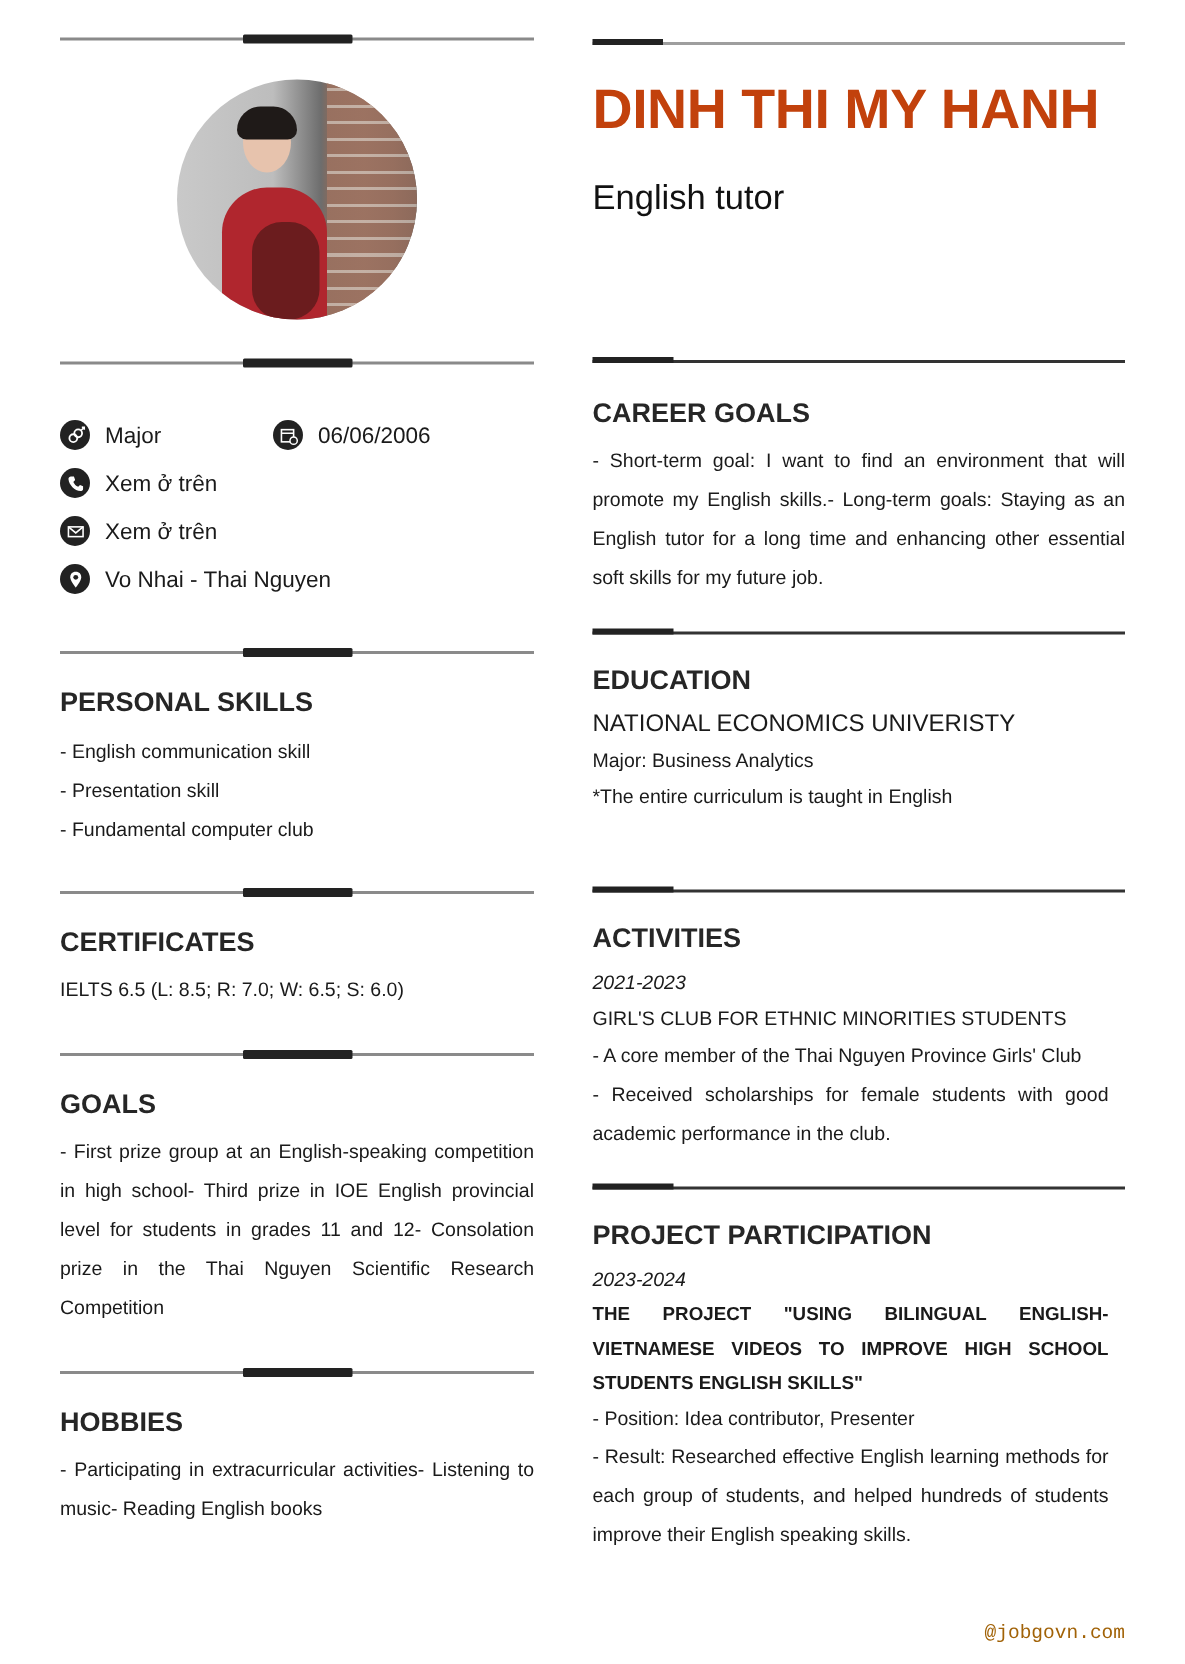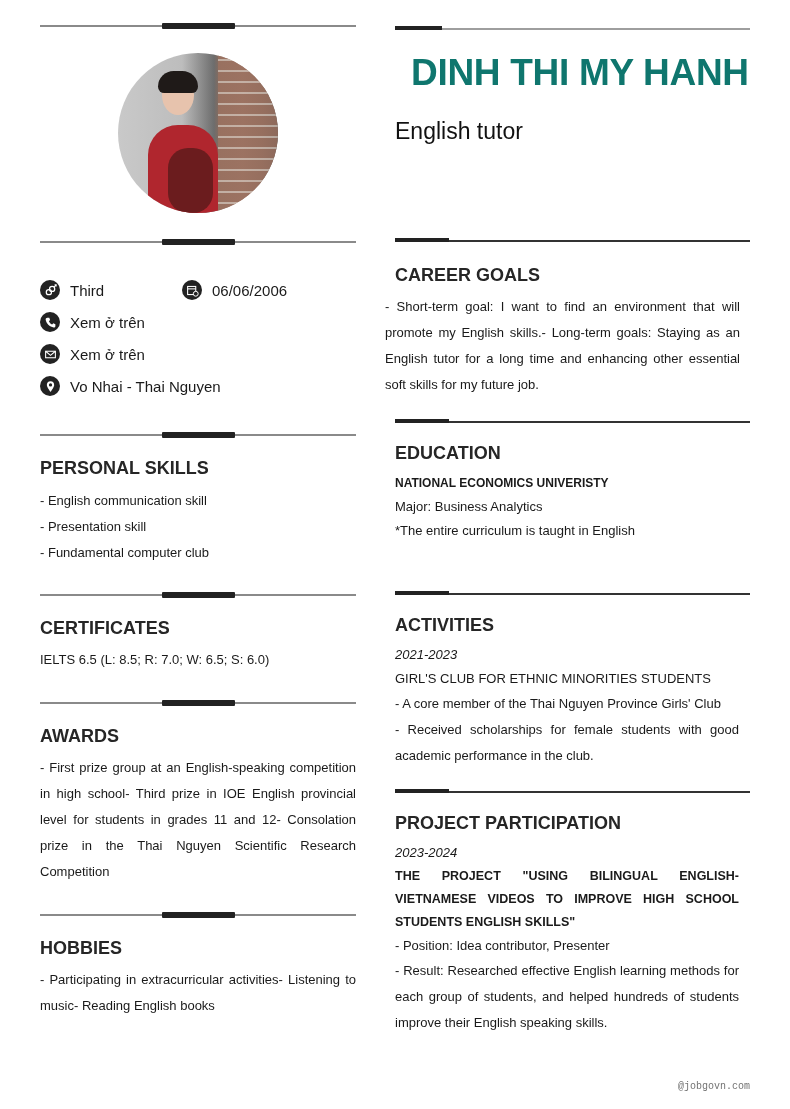--- a/index.html
+++ b/index.html
@@ -14,37 +14,37 @@
   .rdiv .thin { position:absolute; left:0; right:0; top:2px; height:2px; background:#333; }
   .rdiv .thin.light { background:#9e9e9e; }
   .rdiv .thick { position:absolute; left:0; width:54px; top:0; height:4px; background:#222; }
   .rdiv .thick.top { width:47px; }
 
   .sec-title { position:absolute; font-weight:bold; font-size:18px; color:#262626; letter-spacing:0; }
   .body-text { font-size:13px; line-height:26px; color:#1a1a1a; }
   .justify { text-align:justify; }
   .italic { font-style:italic; }
 
-  .name { left:395px; top:52px; font-size:37px; font-weight:bold; color:#0f766e; letter-spacing:-0.3px;margin-left:16px; }
+  .name { left:395px; top:52px; font-size:37px; font-weight:bold; color:#c2410c; letter-spacing:-0.3px; }
   .role { left:395px; top:118px; font-size:23px; color:#111; }
 
   .photo { left:118px; top:53px; width:160px; height:160px; border-radius:50%; overflow:hidden;
            background: linear-gradient(90deg, #c9c9c9 0%, #bdbdbd 40%, #6d6d6d 60%, #8b6a5a 64%, #a17565 78%, #7b5d51 90%, #3a3a3a 100%); }
   .photo .wall { position:absolute; left:100px; top:0; width:60px; height:160px;
       background: repeating-linear-gradient(0deg, #9b7261 0 9px, #cbbbb0 9px 11px); opacity:0.85; }
   .photo .person-dress { position:absolute; left:30px; top:72px; width:70px; height:95px; background:#b0262e; border-radius:30px 30px 0 0; }
   .photo .bouquet { position:absolute; left:50px; top:95px; width:45px; height:65px; background:#6b1c1e; border-radius:20px; }
   .photo .head { position:absolute; left:44px; top:22px; width:32px; height:40px; background:#e7c3ad; border-radius:50%; }
   .photo .hair { position:absolute; left:40px; top:18px; width:40px; height:22px; background:#1f1a18; border-radius:20px 20px 8px 8px; }
 
   .info-row { position:absolute; display:flex; align-items:center; font-size:15px; color:#1a1a1a; }
   .info-icon { width:20px; height:20px; border-radius:50%; background:#222; display:inline-flex; align-items:center; justify-content:center; margin-right:10px; }
   .info-icon svg { width:13px; height:13px; }
 
-  .footer { right:40px; top:1081px; font-family:"Liberation Mono", monospace; font-size:10px; color:#737373; }
+  .footer { right:40px; top:1081px; font-family:"Liberation Mono", monospace; font-size:13px; color:#a16207; }
 </style>
 </head>
 <body>
 
 <div class="ldiv" style="top:22px;">
     <div class="thin"></div>
     <div class="thick"></div>
   </div>
 
 <div class="abs photo">
@@ -61,21 +61,21 @@
   </div>
 
 <div class="info-row" style="left:40px; top:280px;">
   <span class="info-icon">
     <svg viewBox="0 0 16 16">
         <circle cx="6" cy="10" r="3.2" fill="none" stroke="#fff" stroke-width="1.5"></circle>
         <circle cx="10" cy="6" r="3.2" fill="none" stroke="#fff" stroke-width="1.5"></circle>
         <path d="M12.5 3.5 L15 1 M13 1 H15 V3" stroke="#fff" stroke-width="1.3" fill="none"></path>
       </svg>
   </span>
-  <span>Third</span>
+  <span>Major</span>
 </div>
 <div class="info-row" style="left:182px; top:280px;justify-content:center;">
   <span class="info-icon">
     <svg viewBox="0 0 16 16">
         <rect x="2" y="3" width="10" height="10" fill="none" stroke="#fff" stroke-width="1.3"></rect>
         <line x1="2" y1="6" x2="12" y2="6" stroke="#fff" stroke-width="1.3"></line>
         <circle cx="12" cy="12" r="3" fill="#222" stroke="#fff" stroke-width="1.2"></circle>
       </svg>
   </span>
   <span>06/06/2006</span>
@@ -122,21 +122,21 @@
     <div class="thin"></div>
     <div class="thick"></div>
   </div>
 <div class="sec-title" style="left:40px; top:618px;">CERTIFICATES</div>
 <div class="abs body-text" style="left:40px; top:647px; width:316px;">IELTS 6.5 (L: 8.5; R: 7.0; W: 6.5; S: 6.0)</div>
 
 <div class="ldiv" style="top:699px;">
     <div class="thin"></div>
     <div class="thick"></div>
   </div>
-<div class="sec-title" style="left:40px; top:726px;">AWARDS</div>
+<div class="sec-title" style="left:40px; top:726px;">GOALS</div>
 <div class="abs body-text justify" style="left:40px; top:755px; width:316px;">-   First prize group at an English-speaking competition in high school- Third prize in IOE English provincial level for students in grades 11 and 12- Consolation prize in the Thai Nguyen Scientific Research Competition</div>
 
 <div class="ldiv" style="top:911px;">
     <div class="thin"></div>
     <div class="thick"></div>
   </div>
 <div class="sec-title" style="left:40px; top:938px;">HOBBIES</div>
 <div class="abs body-text justify" style="left:40px; top:967px; width:316px;">- Participating in extracurricular activities- Listening to music- Reading English books</div>
 
 <div class="rdiv" style="top:26px;">
@@ -144,29 +144,29 @@
     <div class="thick top"></div>
   </div>
 <div class="abs name">DINH THI MY HANH</div>
 <div class="abs role">English tutor</div>
 
 <div class="rdiv" style="top:238px;">
     <div class="thin"></div>
     <div class="thick"></div>
   </div>
 <div class="sec-title" style="left:395px; top:265px;">CAREER GOALS</div>
-<div class="abs body-text justify" style="left:385px; top:294px; width:355px;">- Short-term goal: I want to find an environment that will promote my English skills.- Long-term goals: Staying as an English tutor for a long time and enhancing other essential soft skills for my future job.</div>
+<div class="abs body-text justify" style="left:395px; top:294px; width:355px;">- Short-term goal: I want to find an environment that will promote my English skills.- Long-term goals: Staying as an English tutor for a long time and enhancing other essential soft skills for my future job.</div>
 
 <div class="rdiv" style="top:419px;">
     <div class="thin"></div>
     <div class="thick"></div>
   </div>
 <div class="sec-title" style="left:395px; top:443px;">EDUCATION</div>
 <div class="abs body-text" style="left:395px; top:471px; width:355px; line-height:24px;">
-  <div style="font-weight:bold; font-size:12px;">NATIONAL ECONOMICS UNIVERISTY</div>
+  <div style="font-weight:normal; font-size:16px;">NATIONAL ECONOMICS UNIVERISTY</div>
   <div>Major: Business Analytics</div>
   <div>*The entire curriculum is taught in English</div>
 </div>
 
 <div class="rdiv" style="top:591px;">
     <div class="thin"></div>
     <div class="thick"></div>
   </div>
 <div class="sec-title" style="left:395px; top:615px;">ACTIVITIES</div>
 <div class="abs body-text" style="left:395px; top:643px; width:344px;">

